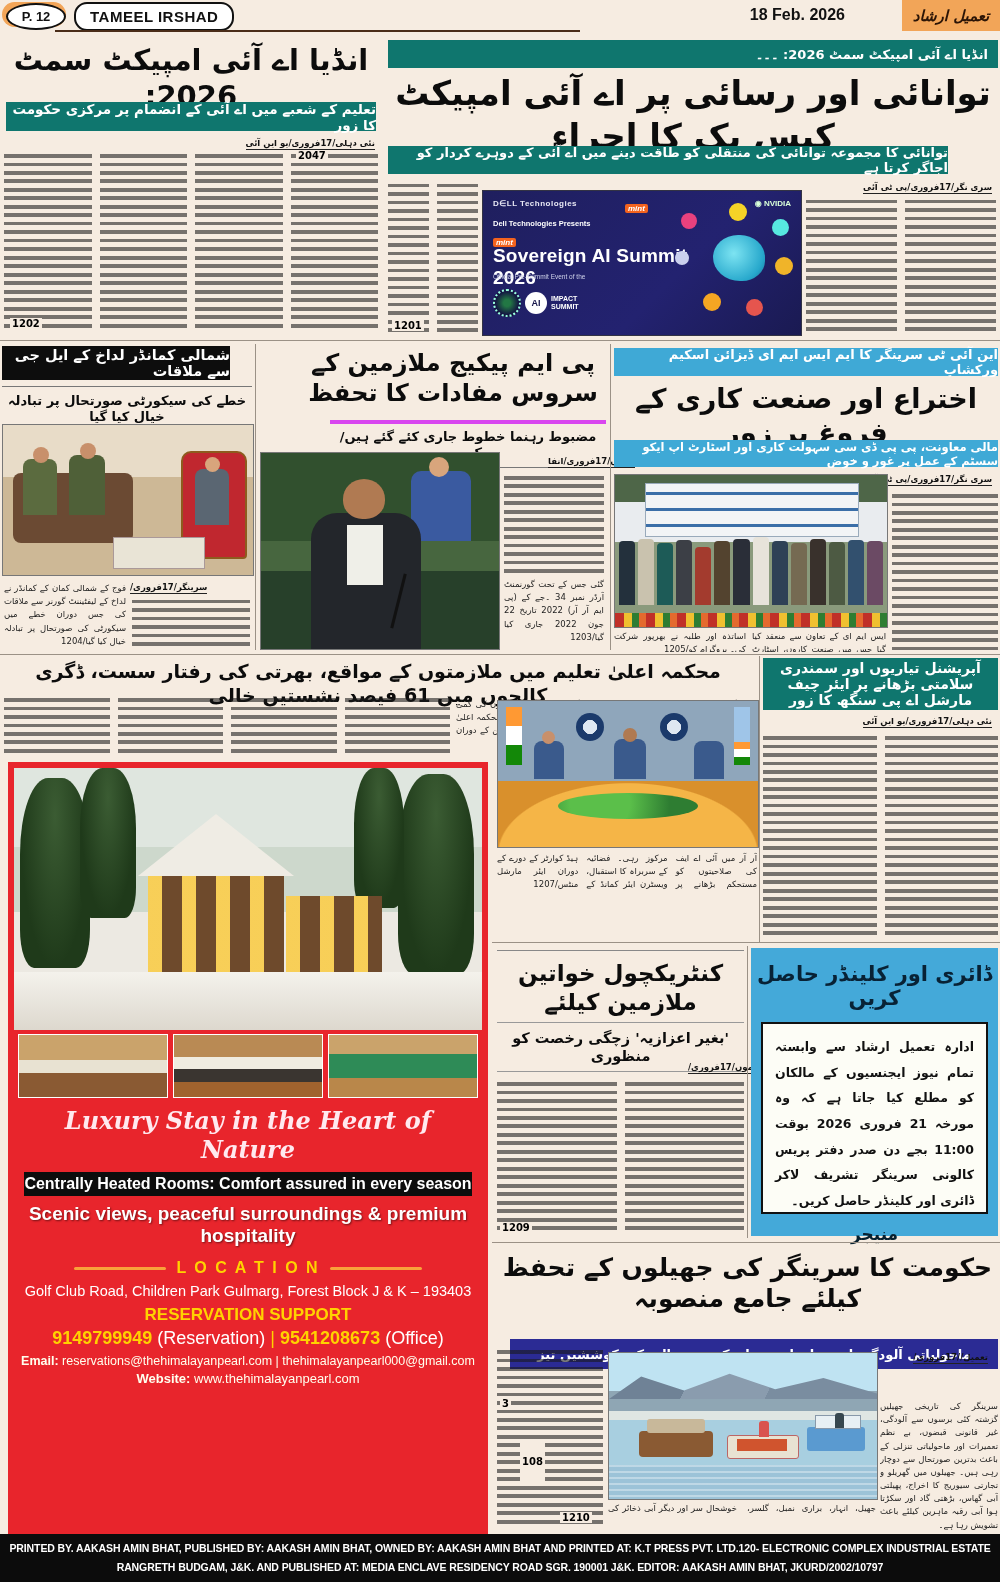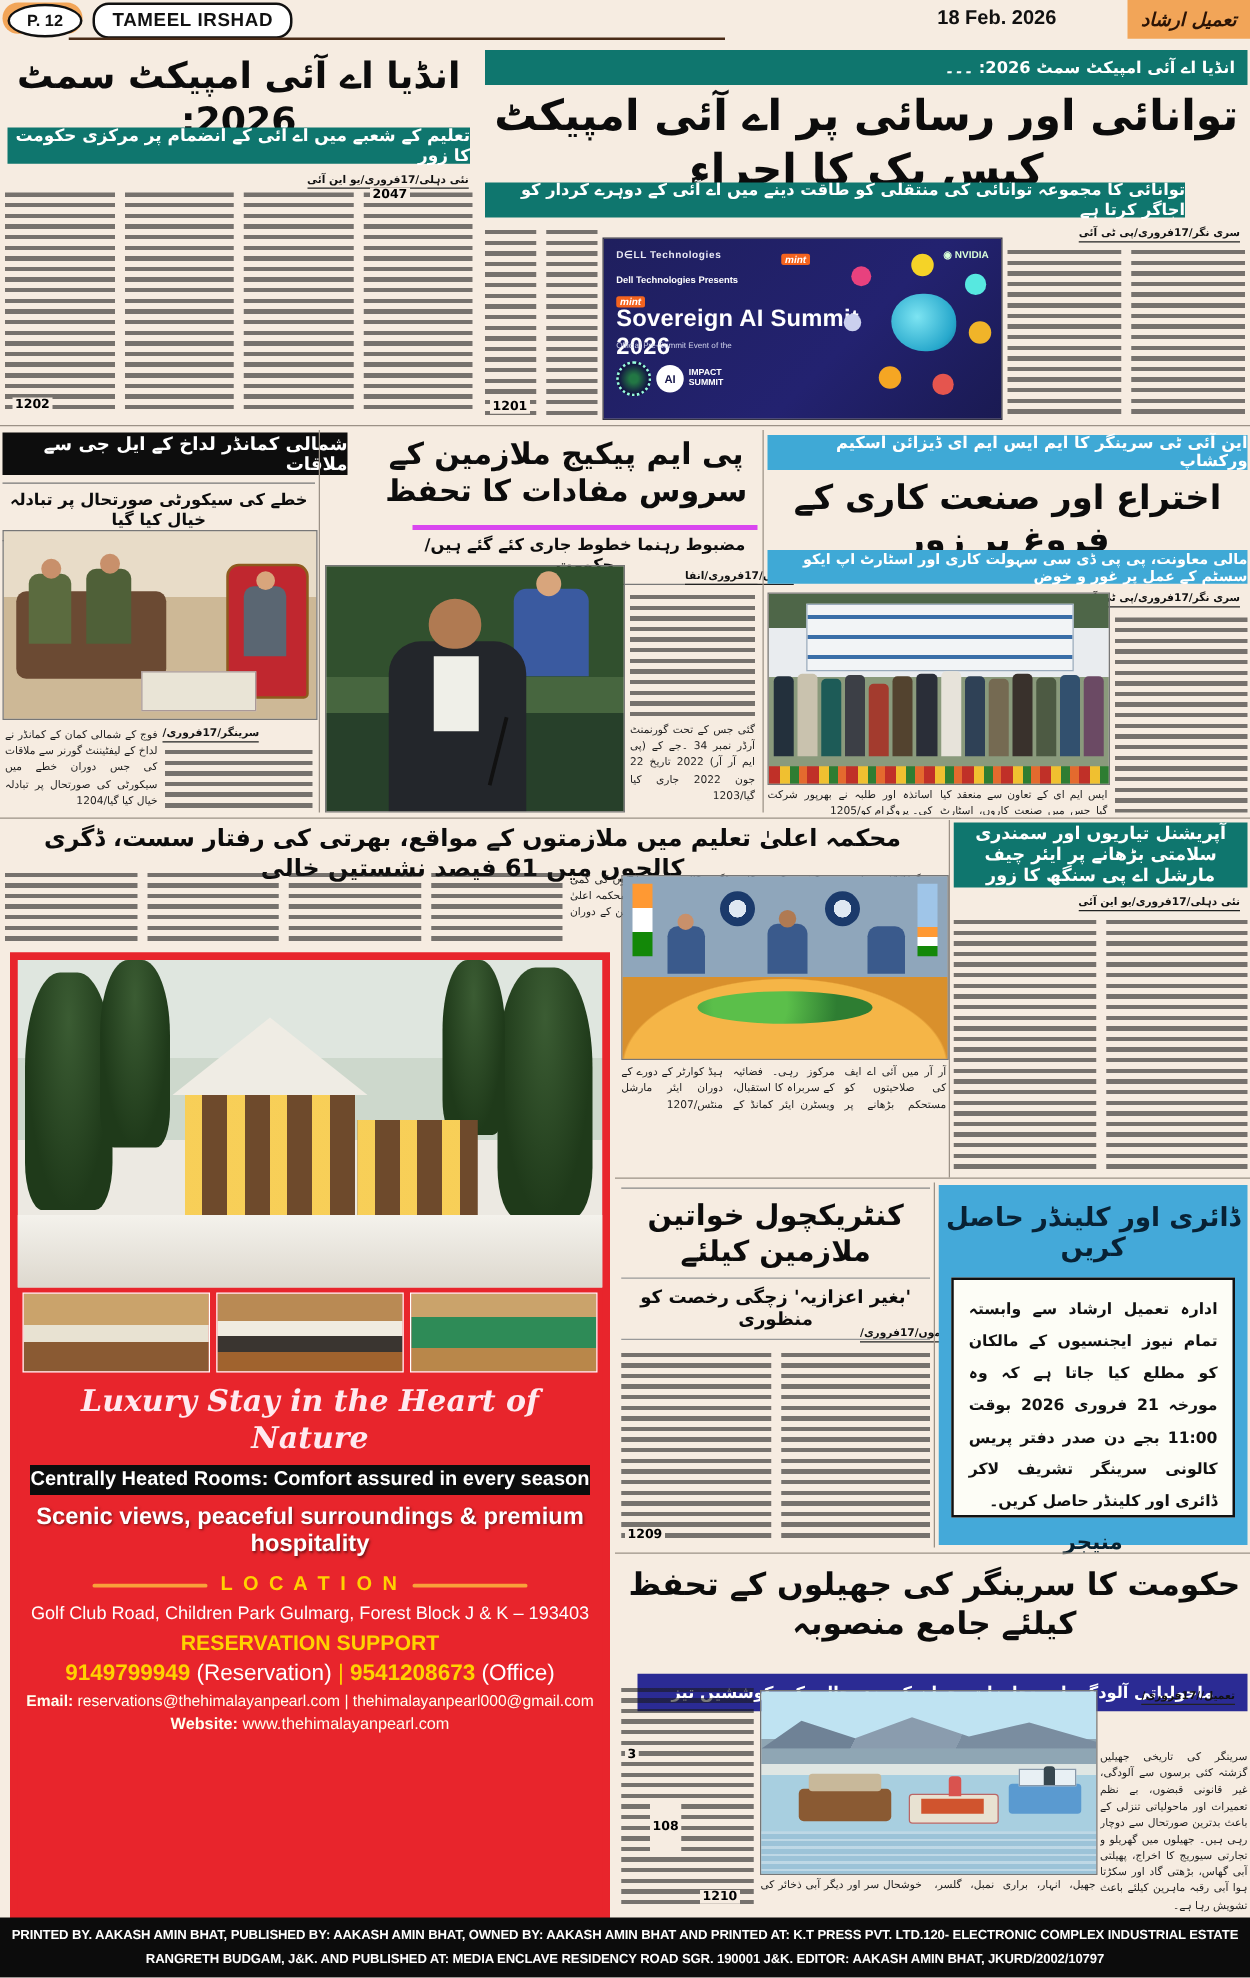--- a/index.html
+++ b/index.html
@@ -137,21 +137,21 @@
     <div class="dot" style="right:104px;top:22px;width:16px;height:16px;background:#e8417e;"></div>
     <div class="dot" style="right:12px;top:28px;width:17px;height:17px;background:#57e8e0;"></div>
     <div class="dot" style="right:8px;top:66px;width:18px;height:18px;background:#f0b429;"></div>
     <div class="dot" style="right:112px;top:60px;width:14px;height:14px;background:#cbd0ee;"></div>
     <div class="dot" style="right:80px;top:102px;width:18px;height:18px;background:#f5a623;"></div>
     <div class="dot" style="right:38px;top:108px;width:17px;height:17px;background:#e5554e;"></div>
   </div>
 
   <div class="abs hline" style="left:0;top:340px;width:1000px;"></div>
 
-  <div class="abs wb blackbar" style="left:2px;top:346px;width:276px;height:34px;font-size:14.5px;">شمالی کمانڈر لداخ کے ایل جی سے ملاقات</div>
+  <div class="abs wb blackbar" style="left:2px;top:346px;width:228px;height:34px;font-size:14.5px;">شمالی کمانڈر لداخ کے ایل جی سے ملاقات</div>
   <div class="abs uh" style="left:2px;top:386px;width:250px;font-size:13px;border-top:1px solid #777;border-bottom:1px solid #777;padding:6px 0;">خطے کی سیکورٹی صورتحال پر تبادلہ خیال کیا گیا</div>
   <div class="abs ph" style="left:2px;top:424px;width:250px;height:150px;background:linear-gradient(#e8dcc8 0 35%,#cdb896 35%);">
     <div class="abs" style="left:10px;top:48px;width:120px;height:70px;background:#6b4a33;border-radius:8px;"></div>
     <div class="abs" style="left:20px;top:34px;width:34px;height:56px;background:#5b6b3f;border-radius:8px 8px 0 0;"></div>
     <div class="abs" style="left:30px;top:22px;width:16px;height:16px;border-radius:50%;background:#c8906b;"></div>
     <div class="abs" style="left:66px;top:30px;width:36px;height:60px;background:#4f6038;border-radius:8px 8px 0 0;"></div>
     <div class="abs" style="left:77px;top:18px;width:16px;height:16px;border-radius:50%;background:#c8906b;"></div>
     <div class="abs" style="left:178px;top:26px;width:62px;height:104px;background:#c0272f;border-radius:10px 10px 4px 4px;border:2px solid #8d5b1e;"></div>
     <div class="abs" style="left:192px;top:44px;width:34px;height:56px;background:#5a6672;border-radius:8px 8px 0 0;"></div>
     <div class="abs" style="left:202px;top:32px;width:15px;height:15px;border-radius:50%;background:#d8a57c;"></div>

